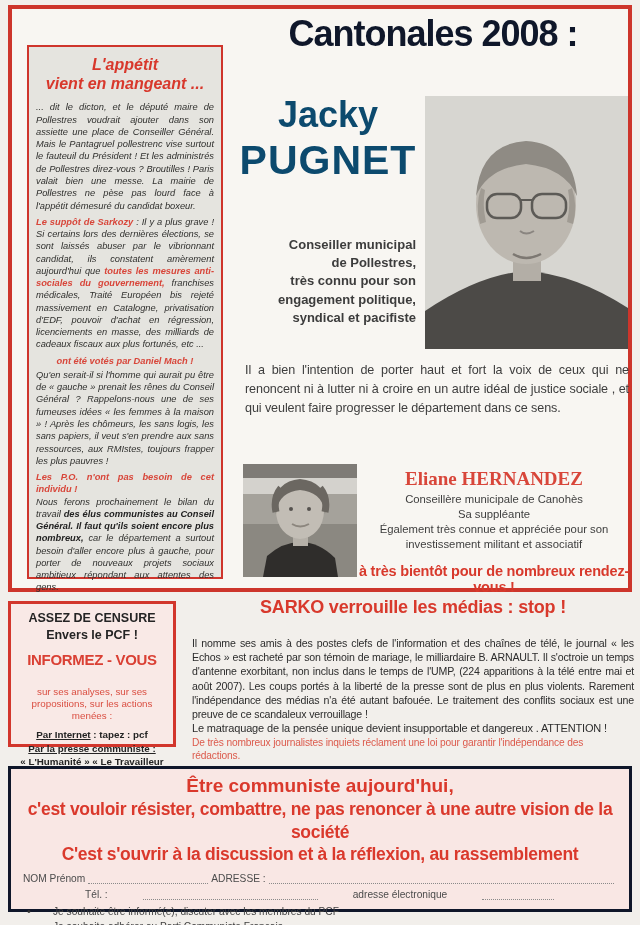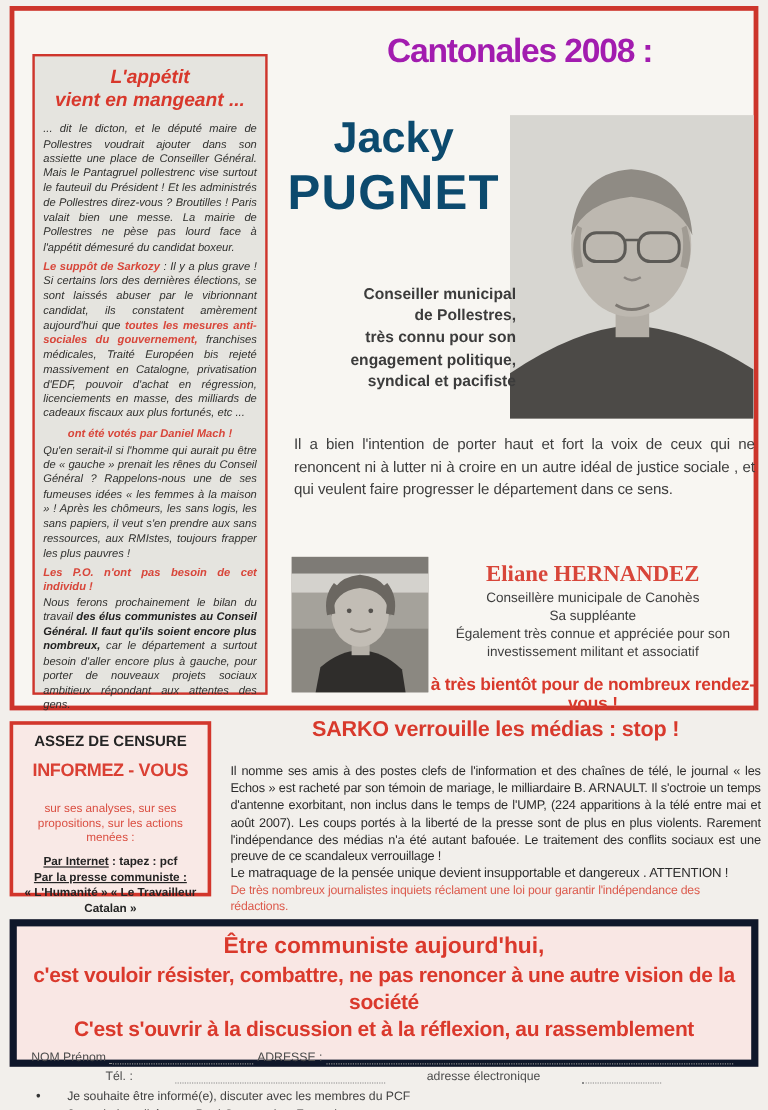--- a/index.html
+++ b/index.html
@@ -9,22 +9,22 @@
     font-family:"Liberation Sans",sans-serif;
     -webkit-font-smoothing:antialiased;
   }
   .abs{position:absolute;}
   
   .main-box{
     left:8px;top:5px;width:624px;height:587px;box-sizing:border-box;
     border:4px solid #cd352b;background:#f8f6f2;
   }
   .cantonales{
-    left:226px;top:18px;width:390px;text-align:center;
-    font-size:28px;font-weight:bold;color:#a21caf;letter-spacing:-1px;
+    left:226px;top:4px;width:390px;text-align:center;
+    font-size:36px;font-weight:bold;color:#0f172a;letter-spacing:-1px;
   }
   
   .appetit-box{
     left:15px;top:36px;width:196px;height:534px;box-sizing:border-box;
     border:2px solid #cf352c;background:#e5e4df;
     padding:6px 7px 4px 7px;
     font-style:italic;color:#30302e;
     font-size:9.3px;line-height:1.32;text-align:justify;
   }
   .appetit-title{
@@ -39,21 +39,21 @@
   .candidate-name{
     left:224px;top:84px;width:184px;text-align:center;color:#0c4a6e;font-weight:bold;
   }
   .candidate-name .fn{font-size:36px;line-height:1.2;display:block;}
   .candidate-name .ln{font-size:41px;line-height:1.2;display:block;letter-spacing:1px;}
   
   .jacky-photo{left:413px;top:87px;width:203px;height:253px;background:#dcdad5;}
   .eliane-photo{left:231px;top:455px;width:114px;height:113px;background:#b9b6b0;}
   
   .role-block{
-    left:214px;top:227px;width:204px;text-align:right;
+    left:200px;top:227px;width:204px;text-align:right;
     font-size:13px;font-weight:bold;color:#3c3c3c;line-height:1.4;
   }
   
   .statement{
     left:233px;top:352px;width:384px;
     font-size:12.6px;color:#3d3d3d;line-height:1.52;text-align:justify;letter-spacing:-0.1px;
   }
   
   .eliane-block{left:346px;top:459px;width:272px;text-align:center;}
   .eliane-name{font-size:19px;font-weight:bold;color:#d8463a;margin:0 0 2px 0;font-family:Liberation Serif, serif;}
@@ -77,22 +77,22 @@
   .sarko{left:192px;top:597px;width:442px;}
   .sarko-title{
     text-align:center;font-size:18px;font-weight:bold;color:#d8392c;
     letter-spacing:-0.2px;margin-bottom:18px;
   }
   .sarko-p{font-size:10.6px;color:#2c2c2c;line-height:1.34;text-align:justify;margin:0;letter-spacing:-0.15px;}
   .sarko-p2{font-size:11px;color:#2c2c2c;line-height:1.34;margin:0;letter-spacing:-0.15px;}
   .sarko-red{font-size:10.2px;color:#dc5a4c;line-height:1.3;margin:0;letter-spacing:-0.15px;}
   
   .footer-box{
-    left:8px;top:766px;width:624px;height:123px;box-sizing:border-box;
-    border:6px solid #0f172a;background:#f9e7e4;
+    left:8px;top:766px;width:624px;height:146px;box-sizing:border-box;
+    border:3px solid #0f172a;background:#f9e7e4;
     padding:5px 12px 0 12px;
   }
   .foot-h1{text-align:center;font-size:19px;font-weight:bold;color:#da392c;line-height:1.25;}
   .foot-h2{text-align:center;font-size:17.5px;font-weight:bold;color:#da392c;line-height:1.3;letter-spacing:-0.3px;}
   .form-area{margin-top:7px;font-size:10.2px;color:#4c4c4c;}
   .frow{display:flex;align-items:flex-end;margin-bottom:5px;}
   .leader{border-bottom:1.4px dotted #8a8a8a;height:0.85em;margin:0 3px;}
   .fl1{flex:0 0 120px;}
   .fl2{flex:1;}
   .opt{display:flex;align-items:center;margin-bottom:3px;color:#3f3f3f;}
@@ -176,20 +176,21 @@
     <div class="eliane-line">Sa suppléante</div>
     <div class="eliane-line">Également très connue et appréciée pour son</div>
     <div class="eliane-line">investissement militant et associatif</div>
   </div>
 
   <div class="abs closing-line">à très bientôt pour de nombreux rendez-vous !</div>
 </div>
 
 <div class="abs censure-box">
   <div class="cen1">ASSEZ  DE CENSURE</div>
+  <div class="cen1">Envers le  PCF !</div>
   <div class="cen3">INFORMEZ - VOUS</div>
   <div class="cen4">sur ses analyses, sur ses propositions, sur les actions menées :</div>
   <div class="cen5"><span class="und">Par Internet</span><span> : tapez : pcf</span></div>
   <div class="cen5 und" style="margin-top:0;">Par la presse communiste :</div>
   <div class="cen5" style="margin-top:0;">« L'Humanité » « Le Travailleur Catalan »</div>
 </div>
 
 <div class="abs sarko">
   <div class="sarko-title">SARKO  verrouille les médias : stop !</div>
   <p class="sarko-p">Il nomme ses amis à des postes clefs de l'information et des chaînes  de télé,  le journal « les Echos » est racheté par son témoin de mariage, le milliardaire B. ARNAULT. Il s'octroie un temps d'antenne exorbitant, non inclus dans le temps de l'UMP, (224 apparitions à la télé entre mai et août 2007). Les coups portés à la liberté de la presse sont de plus en plus violents. Rarement l'indépendance des médias n'a été autant bafouée. Le traitement  des conflits sociaux est une preuve  de ce scandaleux verrouillage !</p>

